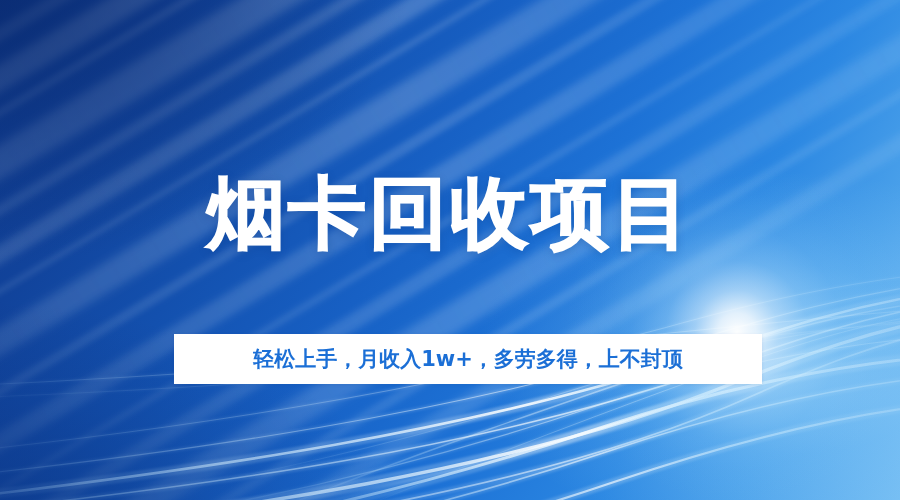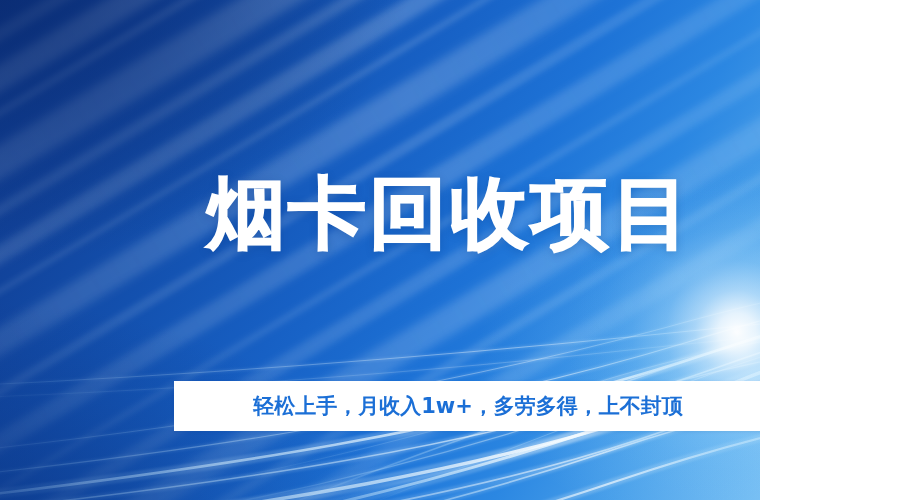--- a/index.html
+++ b/index.html
@@ -3,21 +3,21 @@
 <meta charset="utf-8">
 <title>烟卡回收项目</title>
 <style>
   html, body {
     margin: 0;
     padding: 0;
     background: #ffffff;
   }
   #banner {
     position: relative;
-    width: 760px;
+    width: 900px;
     height: 500px;
     overflow: hidden;
     font-family: "Liberation Sans", "DejaVu Sans", sans-serif;
     background: #0f766e;
   }
 
   
   .bg-layer {
     position: absolute;
     inset: 0;
@@ -126,21 +126,20 @@
     left: 174px;
     top: 334px;
     width: 588px;
     height: 50px;
     background: #ffffff;
     z-index: 14;
     display: flex;
     align-items: center;
     justify-content: center;
     box-shadow: 0 1px 3px rgba(12,50,120,0.10);
-    margin-top: 47px;
   }
   #subtitle {
     font-family: "DejaVu Sans", "Liberation Sans", sans-serif;
     font-size: 21px;
     line-height: 24px;
     font-weight: 700;
     color: #1b6fd6;
     white-space: nowrap;
     letter-spacing: 0px;
   }

